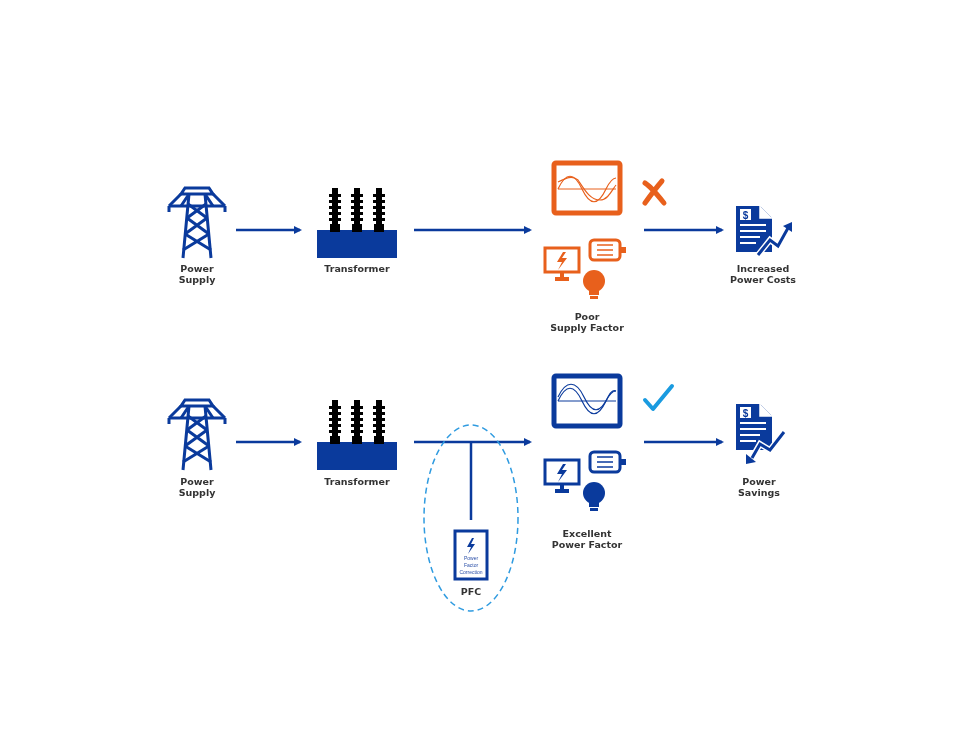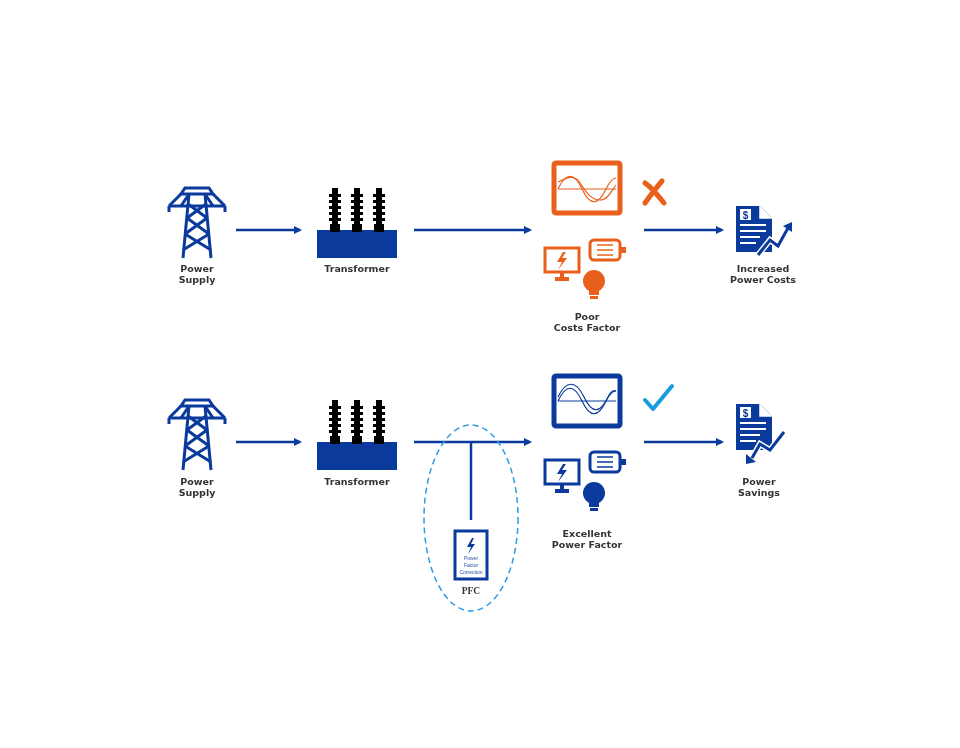--- a/index.html
+++ b/index.html
@@ -173,24 +173,24 @@
       <path d="M784,432 L770,450 L760,444 L752,458" fill="none" stroke="#0a3a9c" stroke-width="3"></path>
       <path d="M746,454 L756,462 L746,464 z" fill="#0a3a9c"></path>
     </g>
   </g>
 </svg>
 
 <div class="label" style="left:127px;top:263px;">Power
 Supply</div>
 <div class="label" style="left:287px;top:263px;">Transformer</div>
 <div class="label" style="left:517px;top:311px;">Poor
-Costs Factor</div>
+Supply Factor</div>
 <div class="label" style="left:693px;top:263px;">Increased
 Power Costs</div>
 
 <div class="label" style="left:127px;top:476px;">Power
 Supply</div>
 <div class="label" style="left:287px;top:476px;">Transformer</div>
 <div class="label" style="left:517px;top:528px;">Excellent
 Power Factor</div>
 <div class="label" style="left:689px;top:476px;">Power
 Savings</div>
-<div class="label" style="left:401px;top:586px;font-family:Liberation Serif, serif;">PFC</div>
+<div class="label" style="left:401px;top:586px;">PFC</div>
 
 </body></html>

